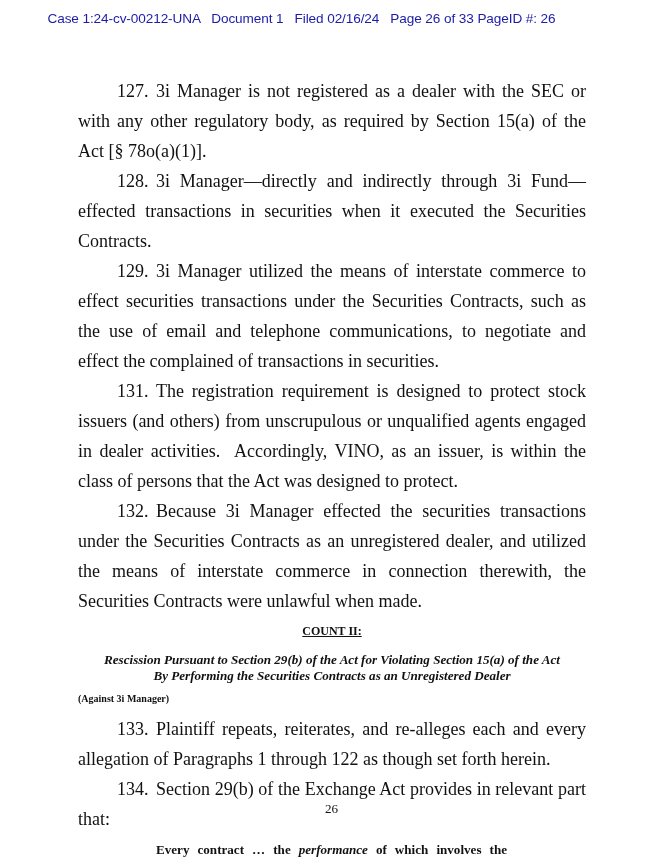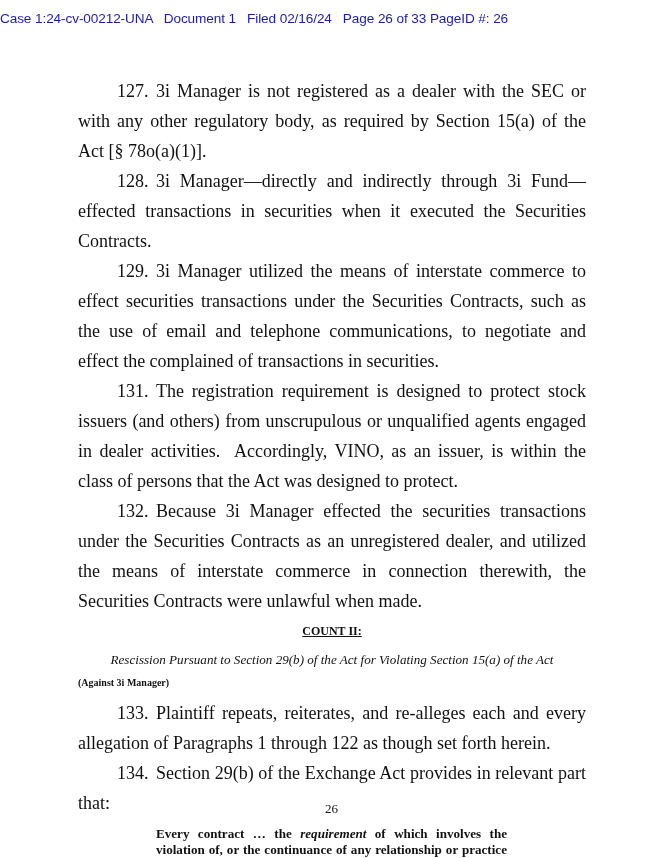--- a/index.html
+++ b/index.html
@@ -13,20 +13,21 @@
     position: relative;
     overflow: hidden;
     font-family: "Liberation Serif", "DejaVu Serif", serif;
     color: #111111;
   }
   .header {
     position: absolute;
     top: 11px;
     left: 0;
     width: 603px;
+    text-align: center;
     font-family: "Liberation Sans", "DejaVu Sans", sans-serif;
     font-size: 13.6px;
     color: #1c1ca8;
     white-space: pre;
     letter-spacing: -0.1px;
   }
   .page {
     position: absolute;
     left: 78px;
     top: 76px;
@@ -48,21 +49,21 @@
   .count-title {
     text-align: center;
     font-weight: bold;
     text-decoration: underline;
     font-size: 12px;
     line-height: 30px;
     margin-top: 0px;
   }
   .count-sub {
     text-align: center;
-    font-weight: normal;
+    font-weight: bold;
     font-style: italic;
     font-size: 13.1px;
     line-height: 16px;
     margin-top: 6px;
   }
   .count-against {
     text-align: left;
     font-weight: bold;
     font-size: 10px;
     line-height: 30px;
@@ -102,25 +103,26 @@
 
 
   <p class="para"><span class="num">131.</span><span style="white-space: pre-wrap;">The registration requirement is designed to protect stock issuers (and others) from unscrupulous or unqualified agents engaged in dealer activities.  Accordingly, VINO, as an issuer, is within the class of persons that the Act was designed to protect.</span></p>
 
   <p class="para"><span class="num">132.</span><span>Because 3i Manager effected the securities transactions under the Securities Contracts as an unregistered dealer, and utilized the means of interstate commerce in connection therewith, the Securities Contracts were unlawful when made.</span></p>
 
   <div class="count-title">COUNT II:</div>
 
   <div class="count-sub">
     <div>Rescission Pursuant to Section 29(b) of the Act for Violating Section 15(a) of the Act</div>
+    <div>By Performing the Securities Contracts as an Unregistered Dealer</div>
   </div>
 
   <div class="count-against">(Against 3i Manager)</div>
 
   <p class="para"><span class="num">133.</span><span>Plaintiff repeats, reiterates, and re-alleges each and every allegation of Paragraphs 1 through 122 as though set forth herein.</span></p>
 
   <p class="para"><span class="num">134.</span><span>Section 29(b) of the Exchange Act provides in relevant part that:</span></p>
 
-  <div class="quote"><span class="b">Every contract … the </span><span class="bi">requirement</span><span class="b"> of which involves the violation of, or the continuance of any relationship or practice in violation of, any provision or any rule or regulation thereunder, shall be void</span><span> (1) as regards the rights of any person</span></div>
+  <div class="quote"><span class="b">Every contract … the </span><span class="bi">performance</span><span class="b"> of which involves the violation of, or the continuance of any relationship or practice in violation of, any provision or any rule or regulation thereunder, shall be void</span><span> (1) as regards the rights of any person</span></div>
 
 </div>
 
 <div class="footer">26</div>
 
 </body></html>

